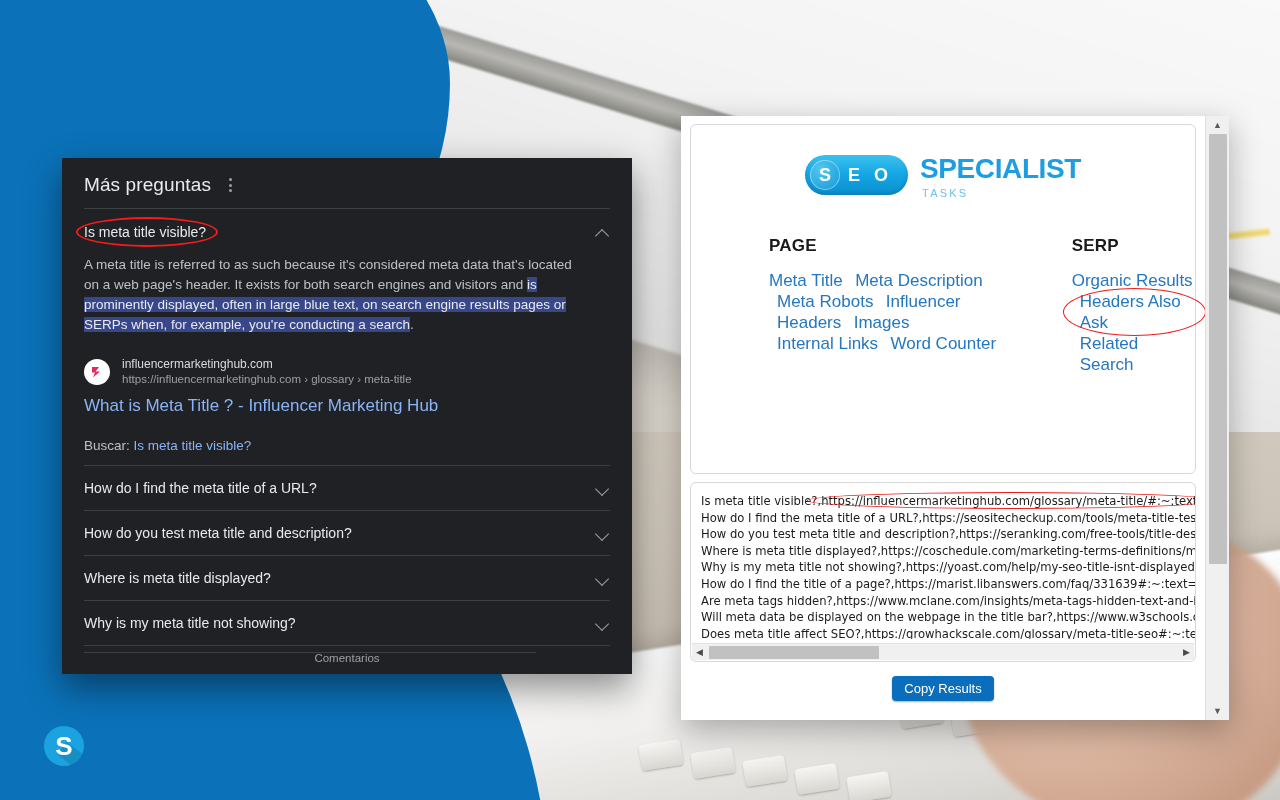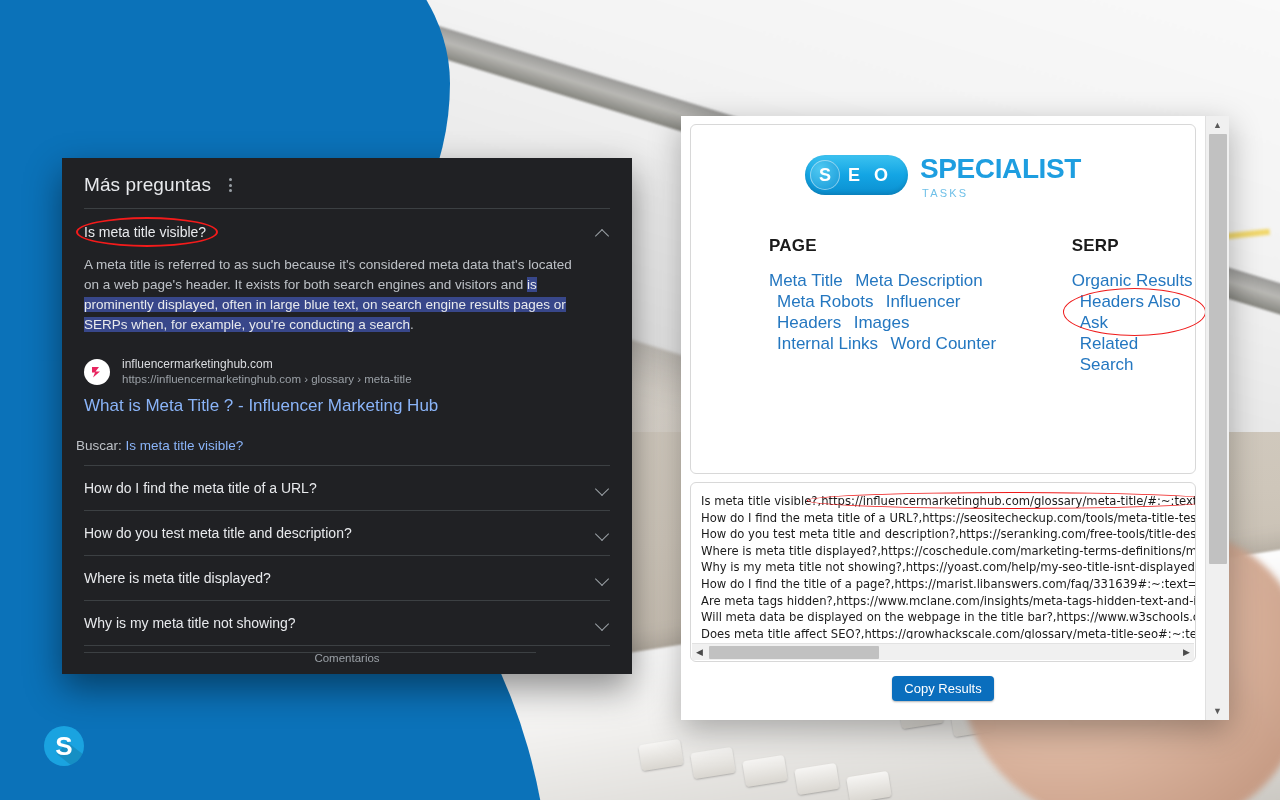--- a/index.html
+++ b/index.html
@@ -168,21 +168,21 @@
   }
   .fav svg{ display:block; }
   .src-lines { line-height:15px; }
   .src-domain { font-size:12px; color:#dadce0; }
   .src-url { font-size:11.5px; color:#9aa0a6; }
   .res-title {
     padding: 9px 22px 0 22px;
     font-size:17px; color:#8ab4f8; font-weight:400; cursor:pointer;
   }
 
-  .buscar { padding: 22px 22px 12px 14px; font-size:13.5px; color:#bdc1c6; }
+  .buscar { padding: 22px 22px 12px 22px; font-size:13.5px; color:#bdc1c6; }
   .buscar a { color:#8ab4f8; text-decoration:none; cursor:pointer; }
 
   .row-sep { height:1px; background:#3c4043; margin: 0 22px; }
 
   .paa-foot {
     display:flex; align-items:center; justify-content:center;
     padding: 6px 22px 0 22px; position:relative;
   }
   .paa-foot .line { position:absolute; left:22px; right:96px; top:6px; height:1px; background:#3c4043; }
   .paa-foot span { font-size:11.5px; color:#9aa0a6; cursor:pointer; }

